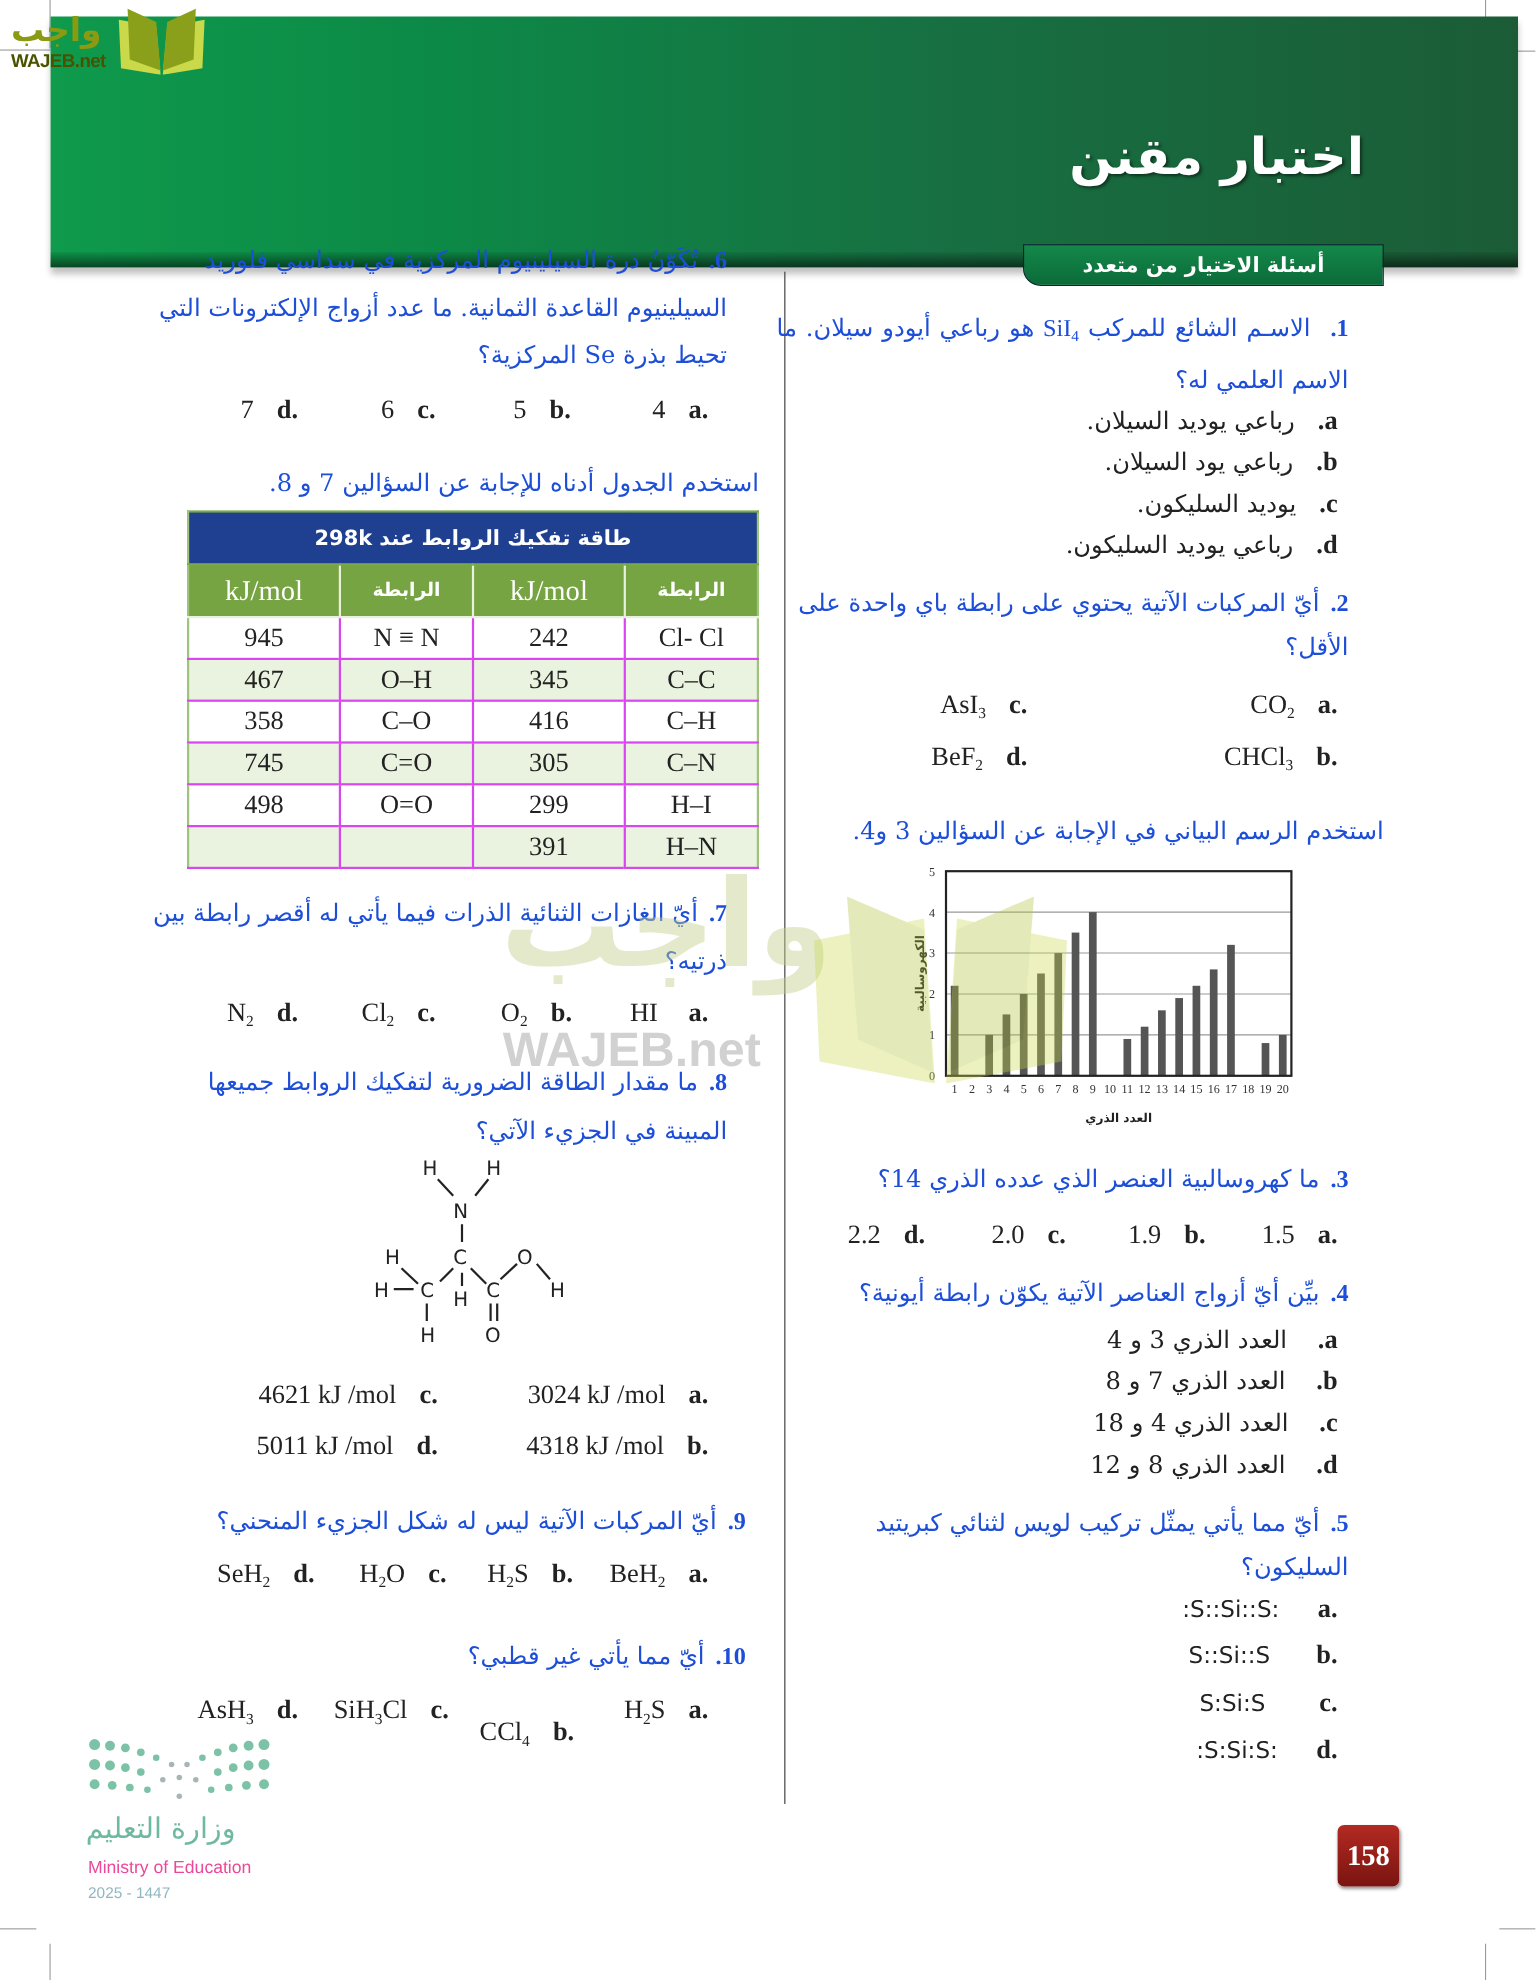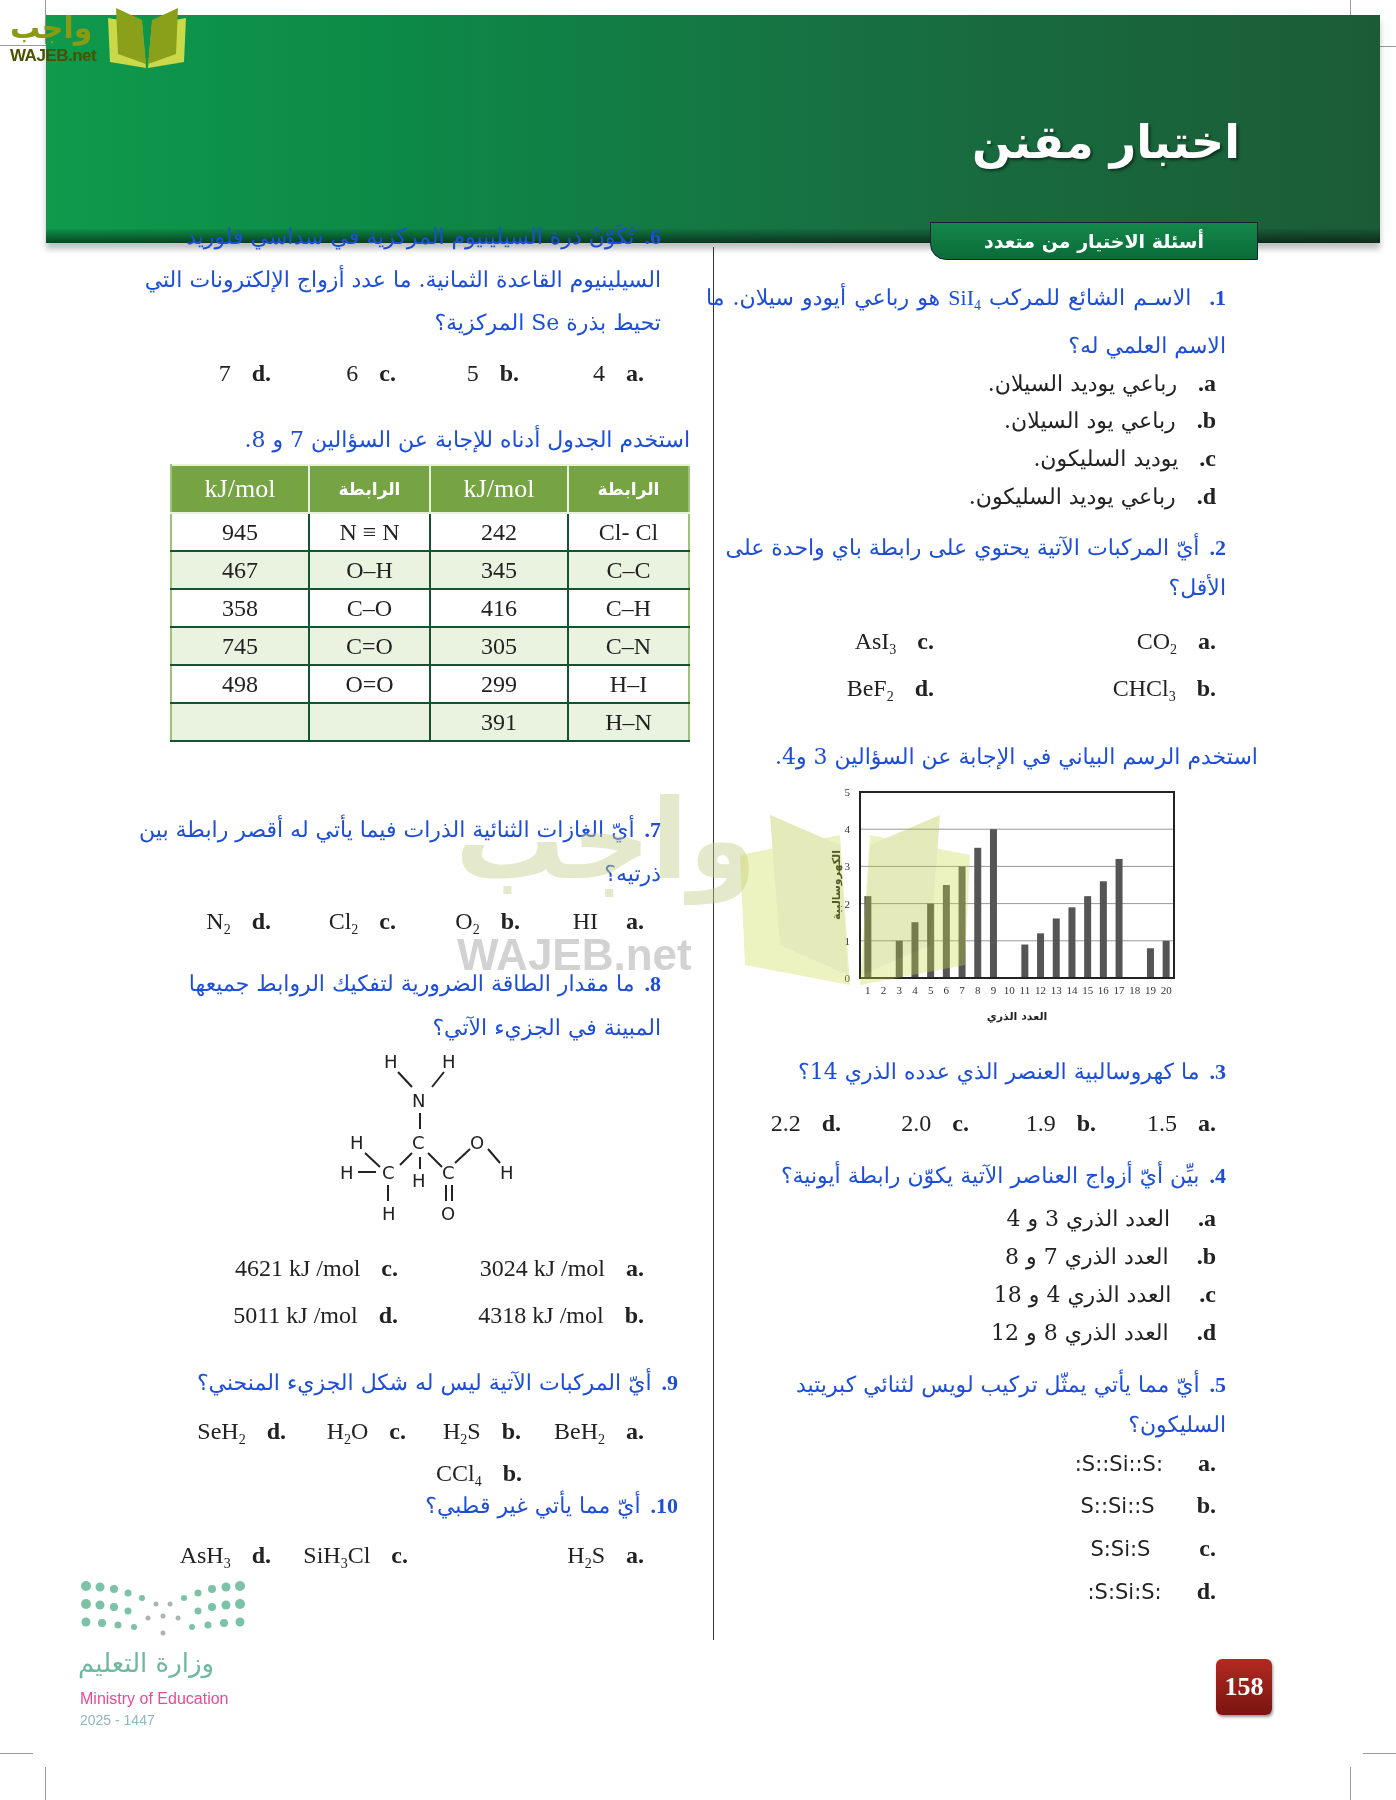--- a/index.html
+++ b/index.html
@@ -48,21 +48,21 @@
   sub { font-size: 14px; vertical-align: -5px; }
 
   
   .bond-table { position: absolute; left: 170px; top: 464px; width: 520px; border-collapse: collapse; direction: rtl; font-family: "Liberation Serif", serif; }
   .bond-table .cap {
     background: #1f3f91; color: #fff; height: 48px; font-family: "DejaVu Sans", sans-serif; font-weight: bold; font-size: 19px;
     text-align: center; border: 2px solid #7ba84a;
   }
   .bond-table th { background: #76a443; color: #fff; height: 48px; font-weight: normal; font-size: 26px; border: 2px solid #e8f1dc; }
   .bond-table th.ar { font-family: "DejaVu Sans", sans-serif; font-weight: bold; font-size: 17px; }
-  .bond-table td { height: 38px; text-align: center; font-size: 24px; border: 2px solid #14532d; color: #222; }
+  .bond-table td { height: 38px; text-align: center; font-size: 24px; border: 2px solid #d946ef; color: #222; }
   .bond-table tr.alt td { background: #eaf3df; }
   .bond-table tr td:first-child, .bond-table tr th:first-child { border-right: 2px solid #9dc47a; }
   .bond-table tr td:last-child, .bond-table tr th:last-child { border-left: 2px solid #9dc47a; }
 
   
   .chart { position: absolute; left: 820px; top: 785px; width: 380px; height: 245px; }
 
   
   .molecule { position: absolute; left: 330px; top: 1045px; width: 230px; height: 180px; }
 
@@ -229,20 +229,23 @@
 </div>
 <div class="opt" style="right:752px;top:360px;"><span class="lt">.a</span>&nbsp;&nbsp;&nbsp;<span class="ltr">4</span></div>
 <div class="opt" style="right:877px;top:360px;"><span class="lt">.b</span>&nbsp;&nbsp;&nbsp;<span class="ltr">5</span></div>
 <div class="opt" style="right:1000px;top:360px;"><span class="lt">.c</span>&nbsp;&nbsp;&nbsp;<span class="ltr">6</span></div>
 <div class="opt" style="right:1125px;top:360px;"><span class="lt">.d</span>&nbsp;&nbsp;&nbsp;<span class="ltr">7</span></div>
 
 <div class="q" style="right:706px;top:420px;">استخدم الجدول أدناه للإجابة عن السؤالين 7 و 8.</div>
 
 <table class="bond-table" id="bond-table">
   <tbody>
+      <tr>
+        <td class="cap" colspan="4">طاقة تفكيك الروابط عند 298k</td>
+      </tr>
   <tr>
     <th class="ar">الرابطة</th>
     <th>kJ/mol</th>
     <th class="ar">الرابطة</th>
     <th>kJ/mol</th>
   </tr>
   <tr>
     <td>Cl- Cl</td>
         <td>242</td>
         <td>N ≡ N</td>
@@ -332,21 +335,21 @@
 </div>
 <div class="opt" style="right:752px;top:1418px;"><span class="lt">.a</span>&nbsp;&nbsp;&nbsp;<span class="ltr">BeH<sub>2</sub></span></div>
 <div class="opt" style="right:875px;top:1418px;"><span class="lt">.b</span>&nbsp;&nbsp;&nbsp;<span class="ltr">H<sub>2</sub>S</span></div>
 <div class="opt" style="right:990px;top:1418px;"><span class="lt">.c</span>&nbsp;&nbsp;&nbsp;<span class="ltr">H<sub>2</sub>O</span></div>
 <div class="opt" style="right:1110px;top:1418px;"><span class="lt">.d</span>&nbsp;&nbsp;&nbsp;<span class="ltr">SeH<sub>2</sub></span></div>
 
 <div class="q" style="right:718px;top:1486px;">
   <span class="num">10.</span><span>أيّ مما يأتي غير قطبي؟</span>
 </div>
 <div class="opt" style="right:752px;top:1542px;"><span class="lt">.a</span>&nbsp;&nbsp;&nbsp;<span class="ltr">H<sub>2</sub>S</span></div>
-<div class="opt" style="right:874px;top:1460px;"><span class="lt">.b</span>&nbsp;&nbsp;&nbsp;<span class="ltr">CCl<sub>4</sub></span></div>
+<div class="opt" style="right:874px;top:1562px;"><span class="lt">.b</span>&nbsp;&nbsp;&nbsp;<span class="ltr">CCl<sub>4</sub></span></div>
 <div class="opt" style="right:988px;top:1542px;"><span class="lt">.c</span>&nbsp;&nbsp;&nbsp;<span class="ltr">SiH<sub>3</sub>Cl</span></div>
 <div class="opt" style="right:1125px;top:1542px;"><span class="lt">.d</span>&nbsp;&nbsp;&nbsp;<span class="ltr">AsH<sub>3</sub></span></div>
 
 <div class="wm-big">
   <div class="wm-big-ar">واجب</div>
   <div class="wm-big-en">WAJEB.net</div>
 </div>
 <svg class="wm-book-big" viewBox="0 0 230 170">
   <path d="M0 40 L100 20 L110 170 L5 150 Z" fill="#c9d94a"></path>
   <path d="M230 40 L130 20 L120 170 L225 150 Z" fill="#c9d94a"></path>

